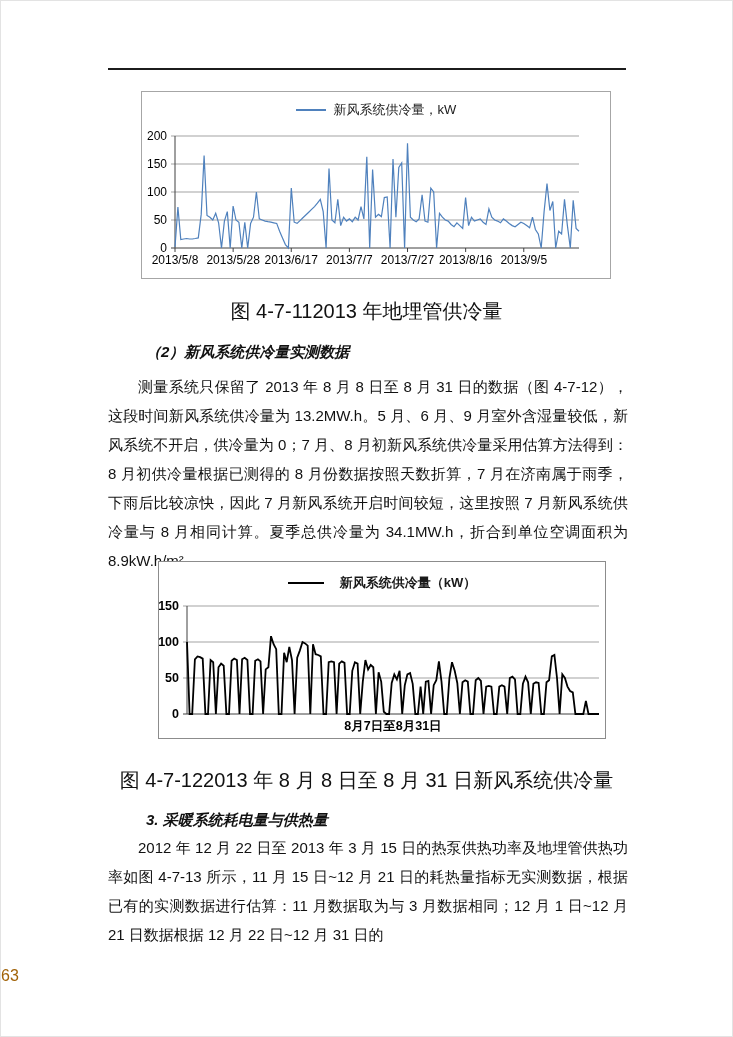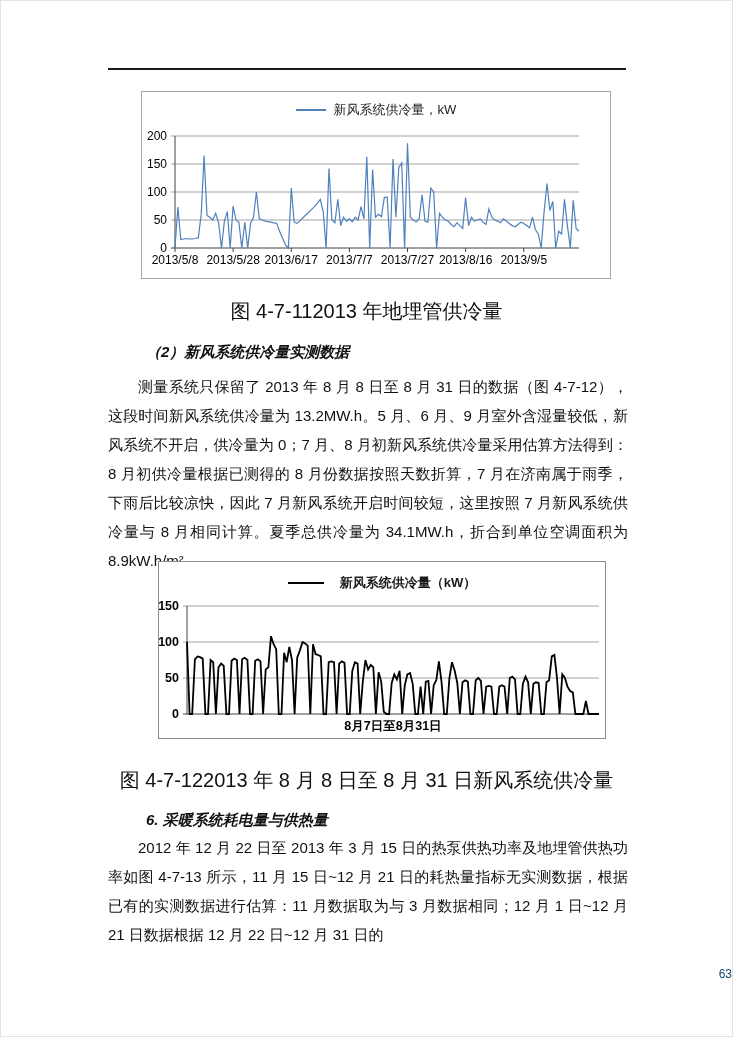--- a/index.html
+++ b/index.html
@@ -48,21 +48,21 @@
   #heading-sec5{top:810px;}
   .body-para{
     position:absolute;left:107px;width:520px;
     font-size:15px;line-height:29px;
     text-align:justify;text-indent:2em;color:#111;
   }
   #para-sec2{top:371px;}
   #para-sec5{top:832px;}
   .page-number{
     position:absolute;left:0;top:966px;width:100%;
-    text-align:right;font-size:12px;color:#0c4a6e;
+    text-align:left;font-size:16px;color:#a16207;
   }
 </style>
 </head>
 <body>
 
 <div class="page">
 
   <div class="top-rule"></div>
 
   <div class="chart-box" id="figure1-box">
@@ -121,19 +121,19 @@
         <line x1="24" x2="440" y1="44" y2="44" stroke="#a3a3a3" stroke-width="1"></line>
         <text x="20" y="48" text-anchor="end" font-size="12.5" fill="#000" font-weight="bold">150</text>
         <line x1="28" x2="28" y1="44" y2="152" stroke="#404040" stroke-width="1"></line>
         <text x="234" y="168" text-anchor="middle" font-size="12.5" font-weight="bold" fill="#000">8月7日至8月31日</text>
         <polyline points="28.0,80.0 30.6,152.0 33.2,152.0 35.9,97.3 38.5,94.4 41.1,95.1 43.7,96.6 46.4,152.0 49.0,152.0 51.6,98.0 54.2,100.2 56.9,152.0 59.5,105.2 62.1,101.6 64.7,103.8 67.4,152.0 70.0,152.0 72.6,98.7 75.2,96.6 77.9,98.0 80.5,152.0 83.1,97.3 85.7,95.8 88.4,98.0 91.0,152.0 93.6,152.0 96.2,98.7 98.9,97.3 101.5,99.4 104.1,152.0 106.7,107.4 109.4,105.2 112.0,74.2 114.6,82.2 117.2,87.2 119.8,152.0 122.5,152.0 125.1,90.8 127.7,100.2 130.3,85.0 133.0,98.0 135.6,152.0 138.2,95.8 140.8,88.6 143.5,80.0 146.1,81.4 148.7,83.6 151.3,152.0 154.0,82.2 156.6,92.2 159.2,93.0 161.8,94.4 164.5,152.0 167.1,152.0 169.7,100.2 172.3,99.4 175.0,100.2 177.6,152.0 180.2,101.6 182.8,99.4 185.5,100.9 188.1,152.0 190.7,152.0 193.3,108.8 195.9,100.2 198.6,101.6 201.2,152.0 203.8,119.6 206.4,98.0 209.1,107.4 211.7,103.0 214.3,105.2 216.9,152.0 219.6,110.2 222.2,119.6 224.8,149.8 227.4,152.0 230.1,152.0 232.7,121.0 235.3,112.4 237.9,117.4 240.6,108.8 243.2,152.0 245.8,123.2 248.4,112.4 251.1,111.0 253.7,121.8 256.3,152.0 258.9,152.0 261.6,124.6 264.2,152.0 266.8,119.6 269.4,118.9 272.1,152.0 274.7,123.2 277.3,118.2 279.9,99.4 282.5,119.6 285.2,152.0 287.8,152.0 290.4,116.0 293.0,100.2 295.7,108.8 298.3,121.0 300.9,152.0 303.5,120.3 306.2,118.2 308.8,119.6 311.4,152.0 314.0,152.0 316.7,118.2 319.3,116.0 321.9,118.9 324.5,152.0 327.2,124.6 329.8,123.9 332.4,124.6 335.0,152.0 337.7,152.0 340.3,124.6 342.9,123.2 345.5,124.6 348.2,152.0 350.8,116.0 353.4,114.6 356.0,117.4 358.6,152.0 361.3,152.0 363.9,121.8 366.5,114.6 369.1,120.3 371.8,152.0 374.4,121.8 377.0,120.3 379.6,121.0 382.3,152.0 384.9,152.0 387.5,120.3 390.1,118.2 392.8,94.4 395.4,93.0 398.0,116.0 400.6,152.0 403.3,112.4 405.9,116.0 408.5,124.6 411.1,129.0 413.8,130.4 416.4,152.0 419.0,152.0 421.6,152.0 424.3,152.0 426.9,139.0 429.5,152.0 432.1,152.0 434.8,152.0 437.4,152.0 440.0,152.0" fill="none" stroke="#000000" stroke-width="1.8" stroke-linejoin="miter"></polyline>
       </svg>
   </div>
 
   <div class="caption" id="caption2">图 4-7-122013 年 8 月 8 日至 8 月 31 日新风系统供冷量</div>
 
-  <div class="sub-heading" id="heading-sec5">6. 采暖系统耗电量与供热量</div>
+  <div class="sub-heading" id="heading-sec5">3. 采暖系统耗电量与供热量</div>
 
   <div class="body-para" id="para-sec5">2012 年 12 月 22 日至 2013 年 3 月 15 日的热泵供热功率及地埋管供热功率如图 4-7-13 所示，11 月 15 日~12 月 21 日的耗热量指标无实测数据，根据已有的实测数据进行估算：11 月数据取为与 3 月数据相同；12 月 1 日~12 月 21 日数据根据 12 月 22 日~12 月 31 日的</div>
 
   <div class="page-number">63</div>
 
 </div>
 
 </body></html>

